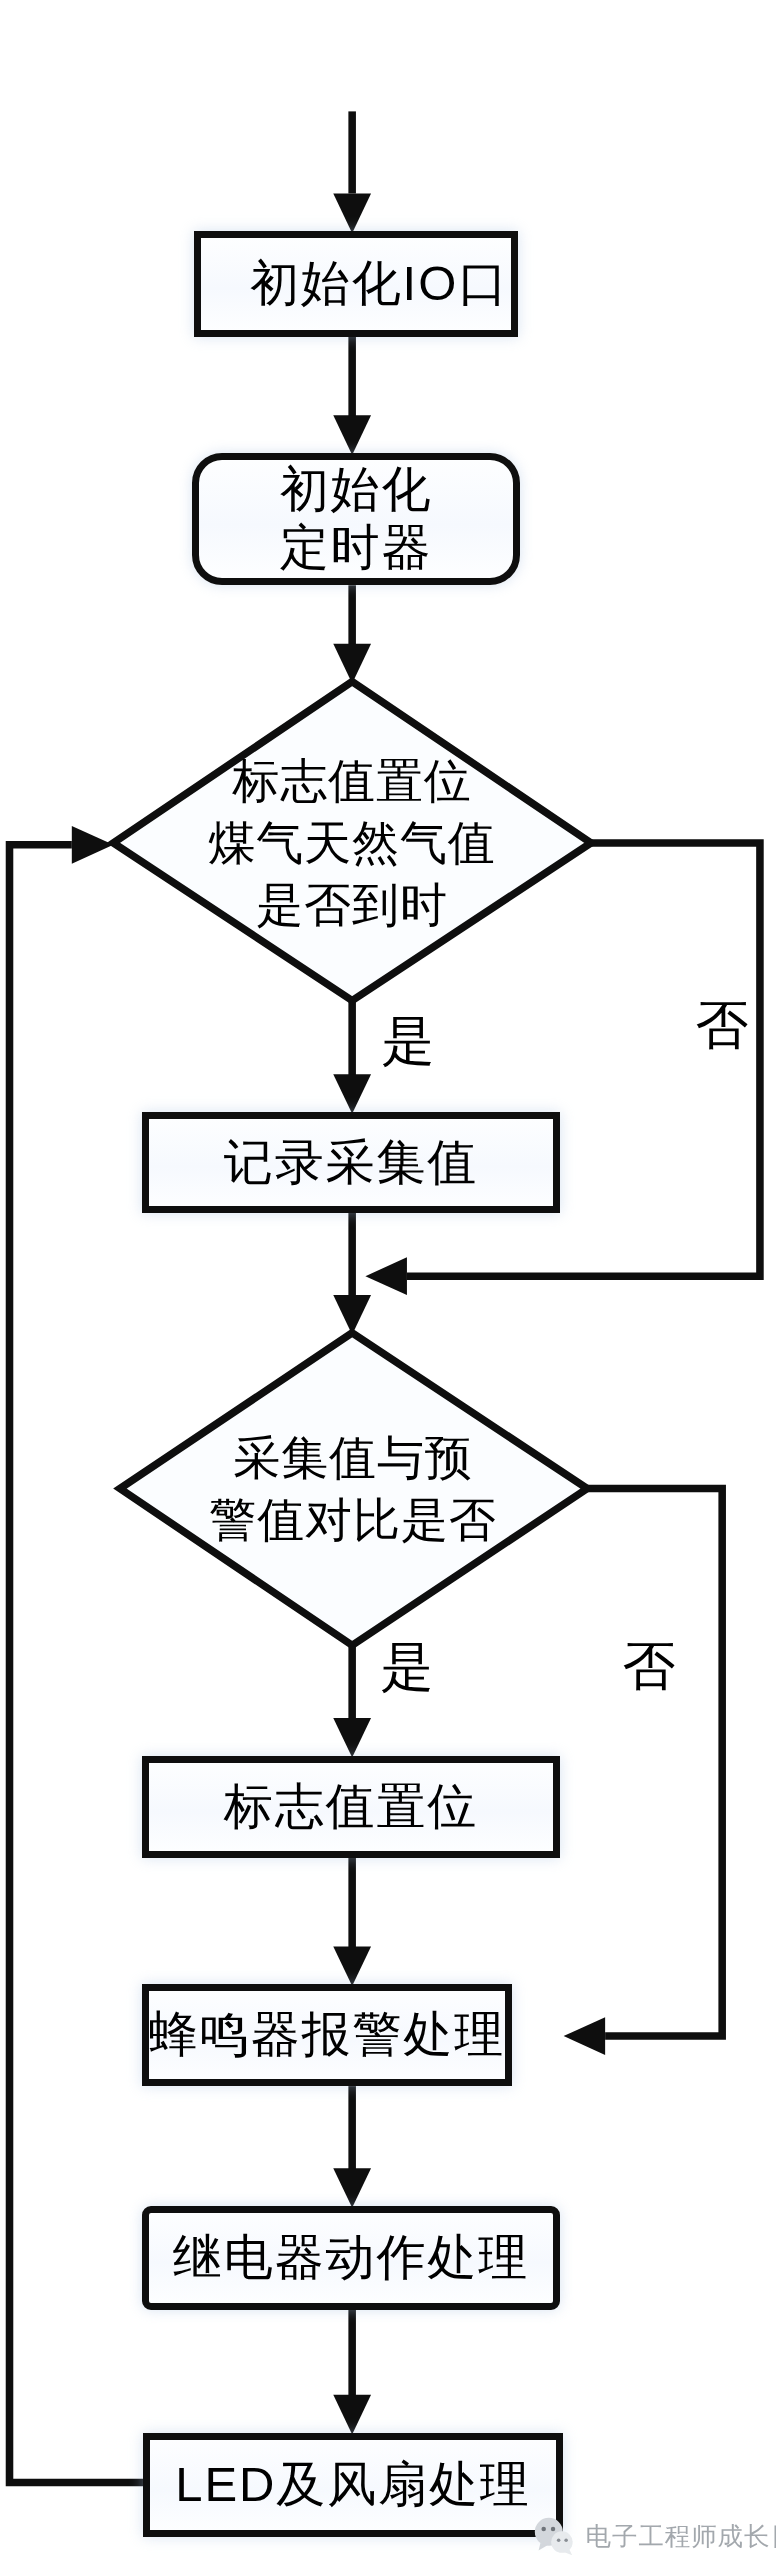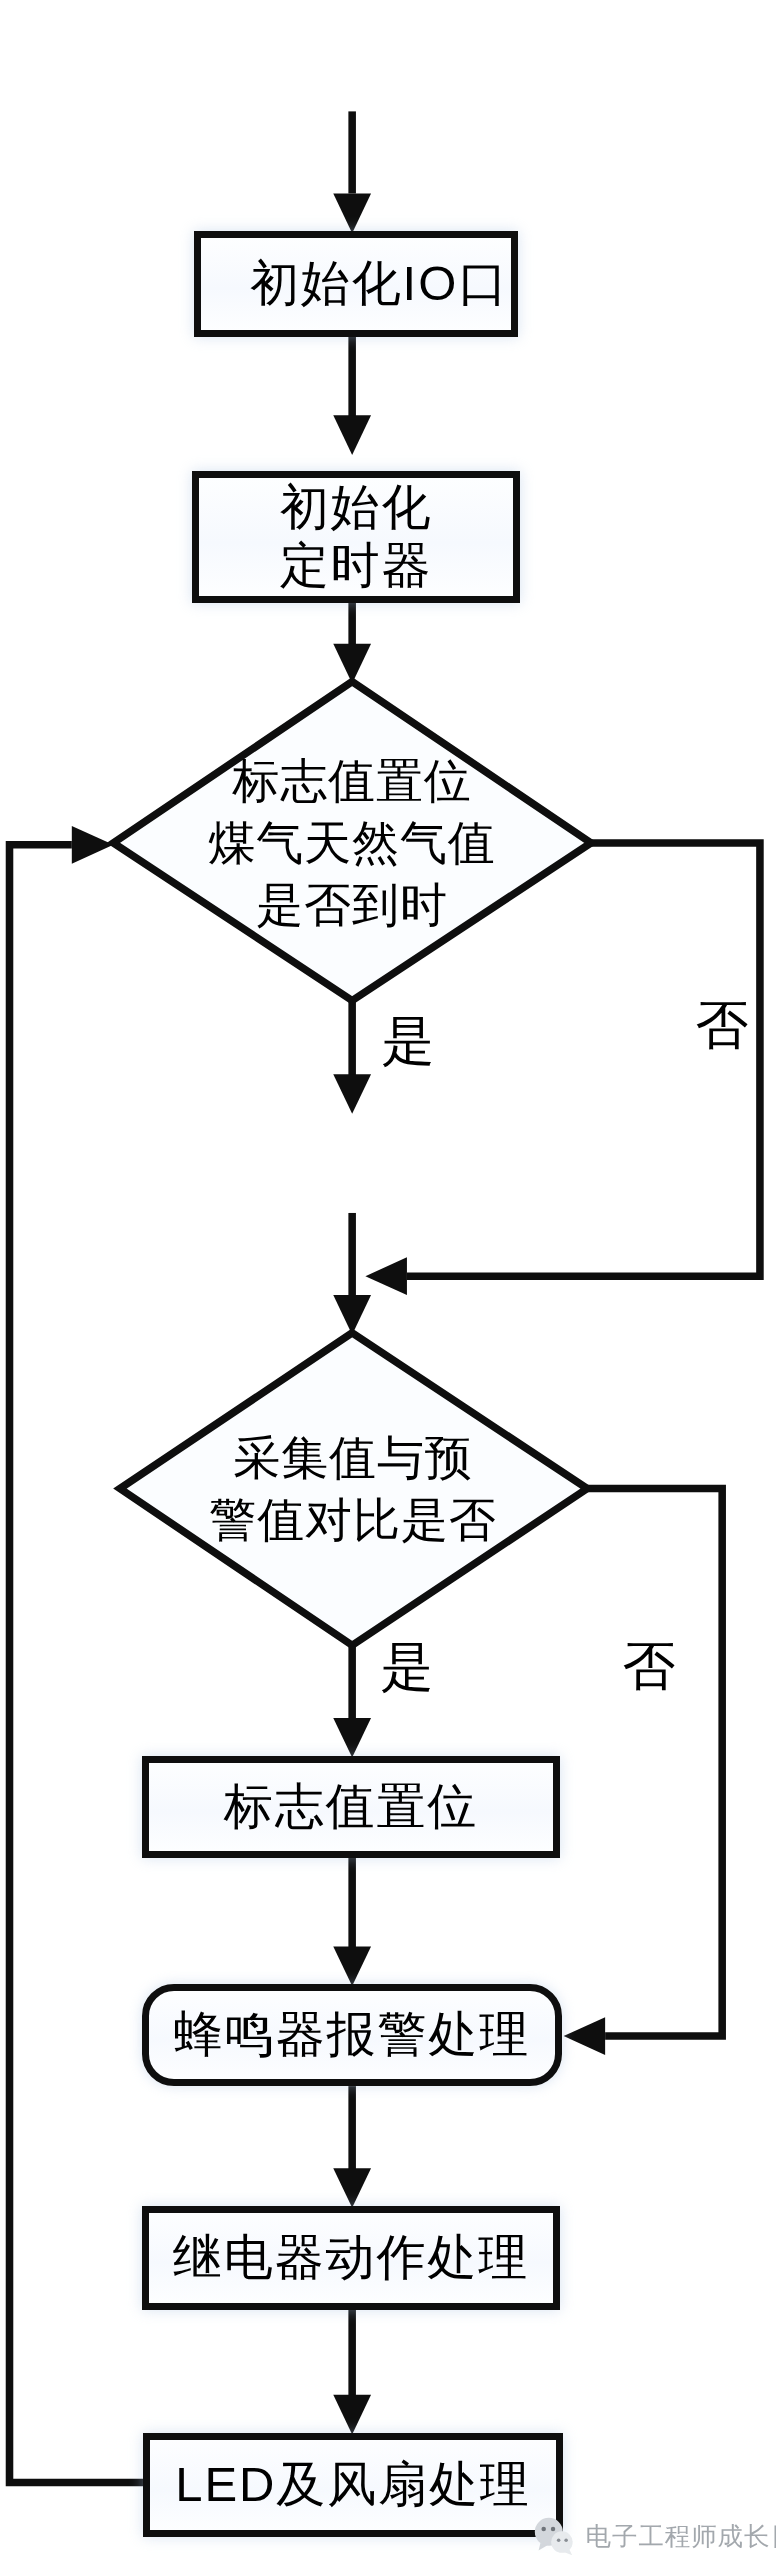--- a/index.html
+++ b/index.html
@@ -113,35 +113,38 @@
       <polygon points="373,722 626,893 373,1060 120,893"></polygon>
       <polygon points="373,1412 622,1577 373,1743 127,1577"></polygon>
     </g>
   </svg>
 
 
   <div class="node" style="left:194px; top:231px; width:324px; height:106px;padding-left:47px;">
     <span>初始化IO口</span>
   </div>
 
-  <div class="node" style="left:192px; top:471px; width:328px; height:132px; line-height:1.18;">
+  <div class="node" style="left:192px; top:453px; width:328px; height:132px; line-height:1.18;border-radius:30px;">
     <span>初始化</span>
     <span>定时器</span>
   </div>
 
+  <div class="node" style="left:142px; top:1112px; width:418px; height:101px;">
+    <span>记录采集值</span>
+  </div>
 
   <div class="node" style="left:142px; top:1756px; width:418px; height:102px;">
     <span>标志值置位</span>
   </div>
 
-  <div class="node" style="left:142px; top:1984px; width:420px; height:102px;border-radius:32px;">
+  <div class="node" style="left:142px; top:1984px; width:370px; height:102px;">
     <span>蜂鸣器报警处理</span>
   </div>
 
-  <div class="node" style="left:142px; top:2206px; width:418px; height:104px;">
+  <div class="node" style="left:142px; top:2206px; width:418px; height:104px;border-radius:9px;">
     <span>继电器动作处理</span>
   </div>
 
   <div class="node" style="left:143px; top:2433px; width:420px; height:104px;">
     <span>LED及风扇处理</span>
   </div>
 
   <div class="diamond-text" style="left:352px; top:843px;">
     <div>标志值置位</div>
     <div>煤气天然气值</div>

